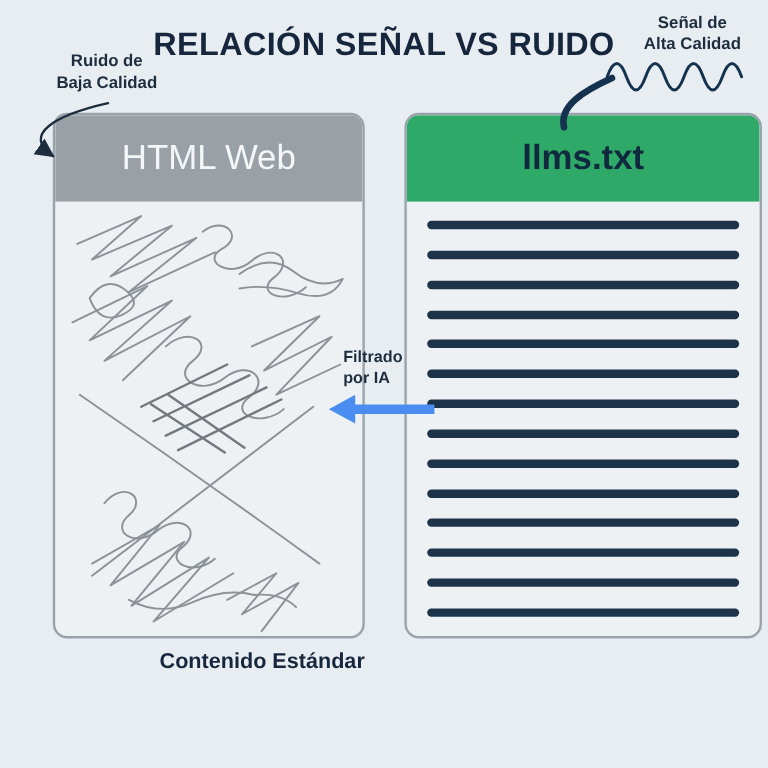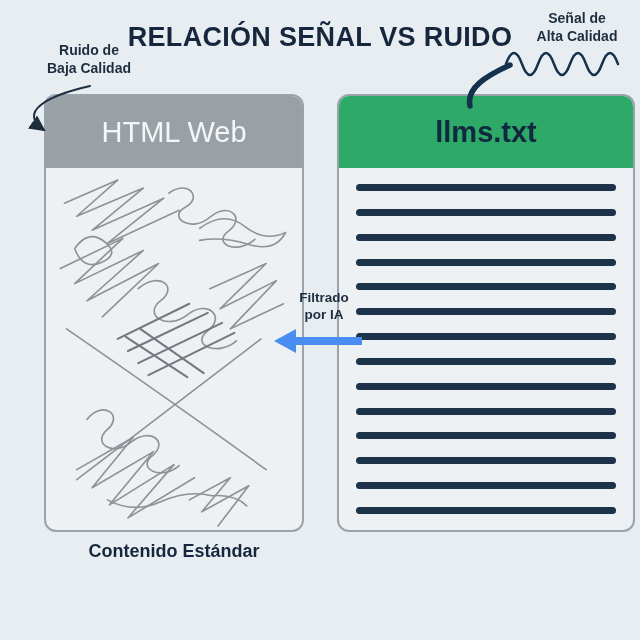--- a/index.html
+++ b/index.html
@@ -41,27 +41,27 @@
   .card-body{position:relative;height:362px;}
   .scribbles{width:100%;height:100%;display:block;}
   .tlines{
     height:100%;box-sizing:border-box;padding:16px 17px;
     display:flex;flex-direction:column;justify-content:space-between;
   }
   .tline{height:7px;border-radius:4px;background:var(--text_line,#1d3349);}
 
   .filter-label{
     position:absolute;left:286px;top:290px;width:76px;z-index:6;
-    text-align:center;font-size:13.5px;font-weight:600;line-height:1.25;
+    font-size:13.5px;font-weight:600;line-height:1.25;
     color:var(--annotation_text,#1d2d3e);
   }
   .filter-arrow{position:absolute;left:258px;top:326px;width:112px;height:30px;z-index:6;}
 
   .caption{
-    position:absolute;top:541px;text-align:center;font-size:18px;font-weight:700;
+    position:absolute;top:541px;text-align:right;font-size:18px;font-weight:700;
     color:var(--title_text,#16263d);
   }
   .caption-left{left:44px;width:260px;}
   .caption-right{left:337px;width:263px;}
 </style>
 </head>
 <body>
 
 <div class="canvas">
 

